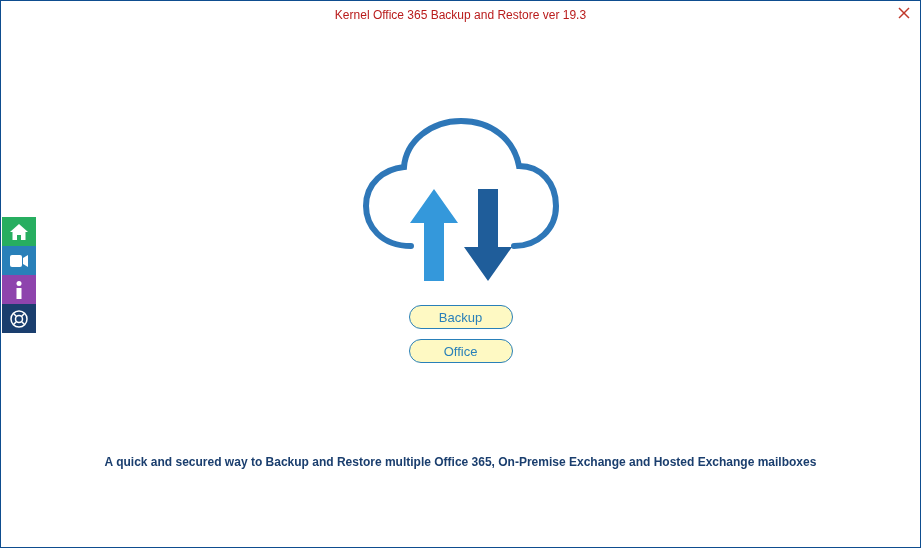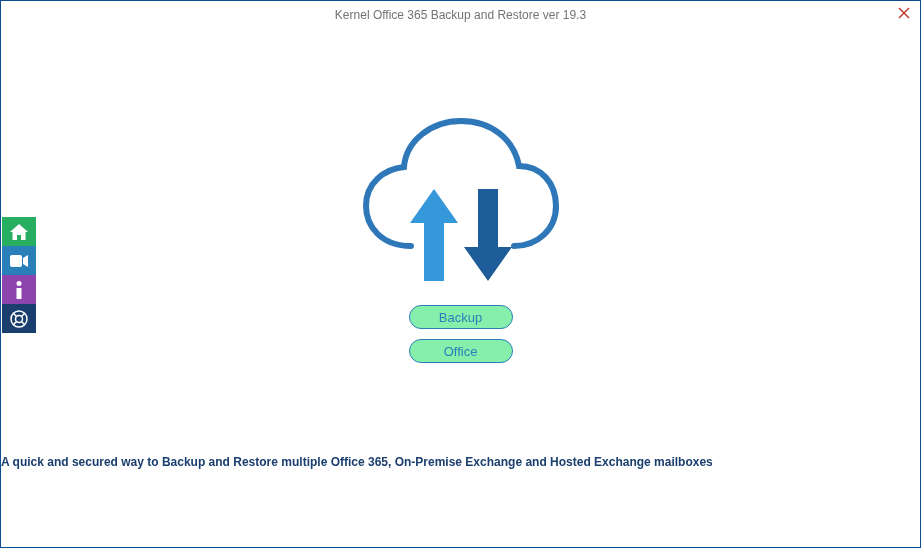--- a/index.html
+++ b/index.html
@@ -16,21 +16,21 @@
       position: relative;
       overflow: hidden;
     }
     .titlebar {
       height: 28px;
       display: flex;
       align-items: center;
       justify-content: center;
       position: relative;
       font-size: 12px;
-      color: #737373;
+      color: #b91c1c;
     }
     .close-btn {
       position: absolute;
       right: 10px;
       top: 5px;
       color: #c0392b;
       font-size: 14px;
       cursor: pointer;
       font-weight: normal;
     }
@@ -66,35 +66,36 @@
       width: 210px;
       height: 180px;
       position: relative;
       margin-bottom: 14px;
     }
     .action-btn {
       width: 104px;
       height: 24px;
       border: 1.5px solid #2980b9;
       border-radius: 12px;
-      background: #86efac;
+      background: #fef9c3;
       color: #2980b9;
       font-size: 13px;
       cursor: pointer;
       display: flex;
       align-items: center;
       justify-content: center;
       margin-bottom: 10px;
       font-family: inherit;
     }
     .footer-text {
       position: absolute;
       bottom: 78px;
       left: 0;
       right: 0;
+      text-align: center;
       font-size: 12px;
       font-weight: 600;
       color: #1a3e6e;
     }
   </style>
 </head>
 <body>
 
 <div class="titlebar">
   <span>Kernel Office 365 Backup and Restore ver 19.3</span>

